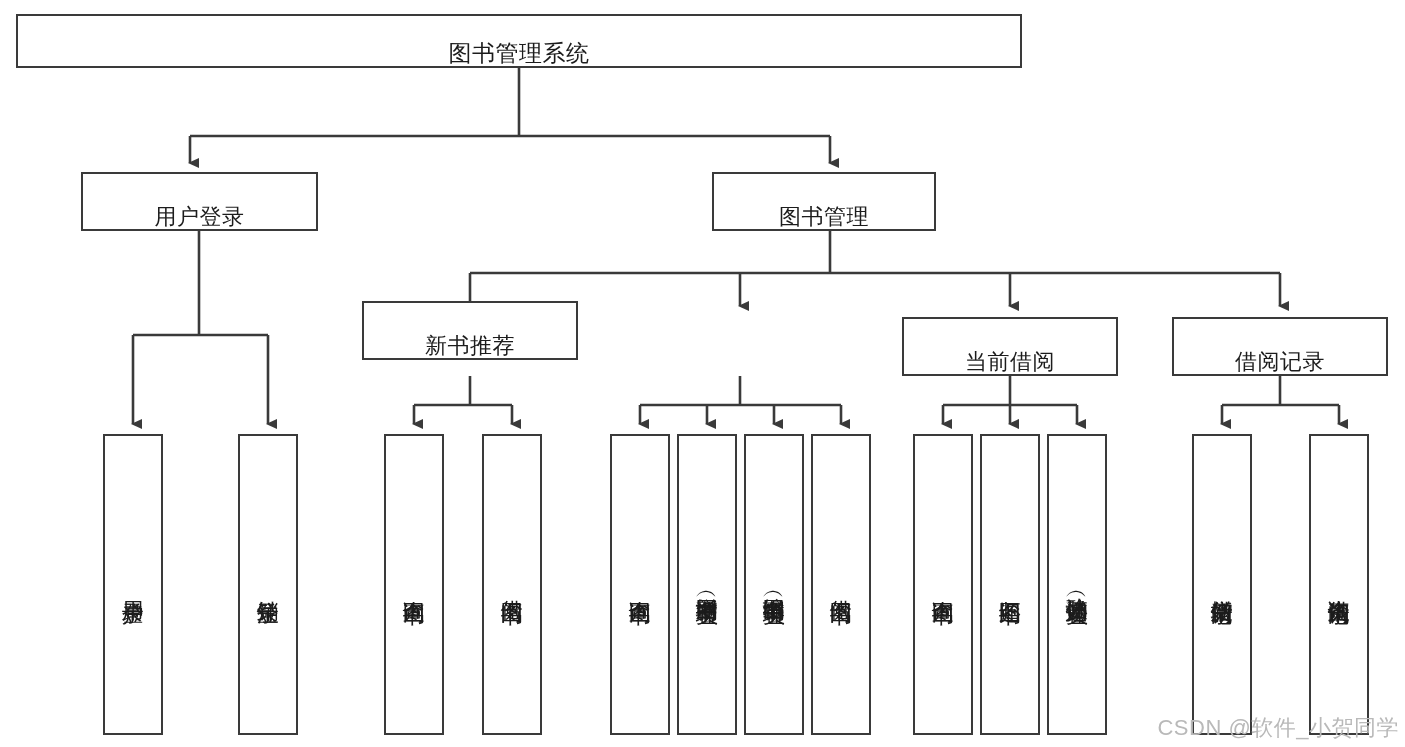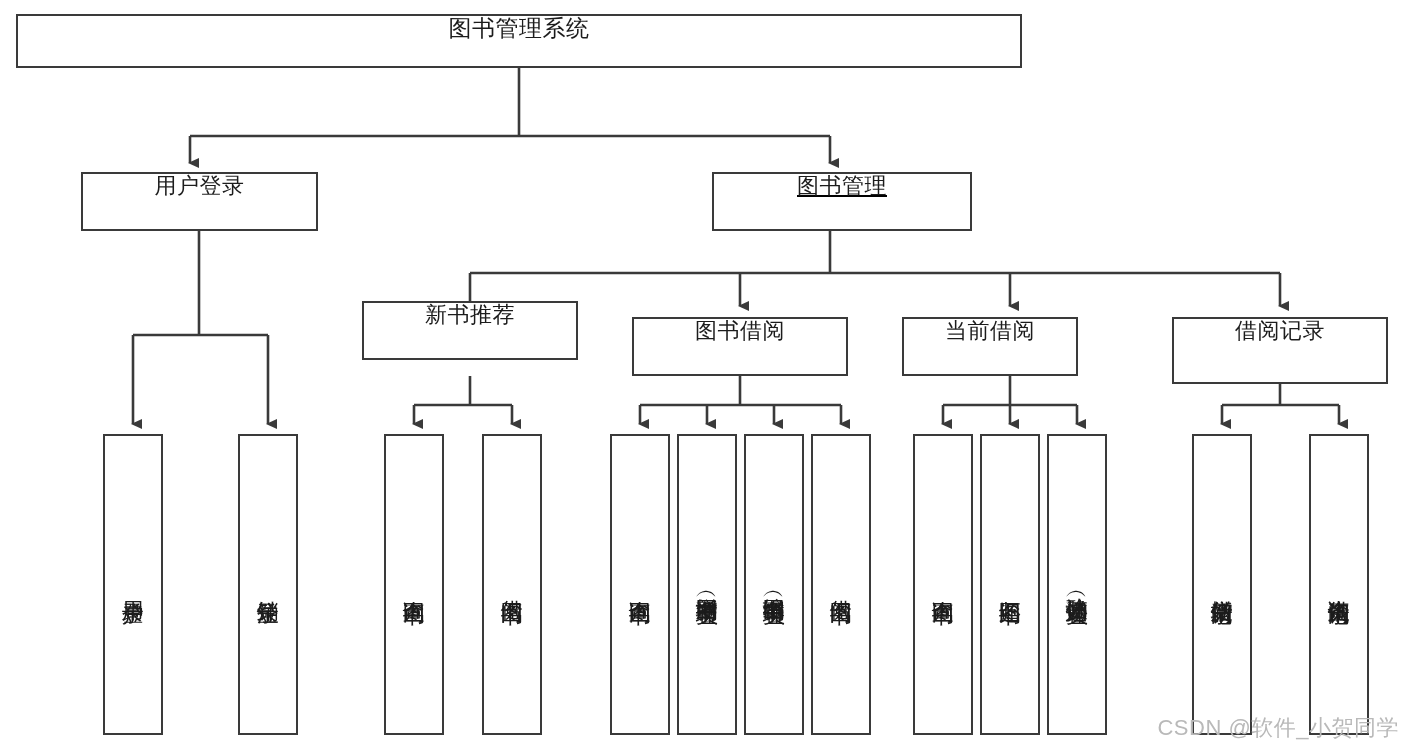--- a/index.html
+++ b/index.html
@@ -24,21 +24,21 @@
     width: 1405px;
     height: 747px;
     pointer-events: none;
   }
   .node {
     position: absolute;
     box-sizing: border-box;
     background: #ffffff;
     border: 2px solid #3a3a3a;
     display: flex;
-    align-items: flex-start;
+    align-items: flex-end;
     justify-content: center;
     overflow: hidden;
   }
   .node-h .label {
     font-size: 22px;
     color: #1c1c1c;
     letter-spacing: 0.5px;
     line-height: 1.1;
     white-space: nowrap;
   }
@@ -124,34 +124,31 @@
     </g>
   </svg>
 
   <div class="node node-h node-root" style="left:16px; top:14px; width:1006px; height:54px;">
     <span class="label">图书管理系统</span>
   </div>
 
   <div class="node node-h" style="left:81px; top:172px; width:237px; height:59px;">
     <span class="label">用户登录</span>
   </div>
-  <div class="node node-h" style="left:712px; top:172px; width:260px; height:59px;text-decoration:underline;">
+  <div class="node node-h" style="left:712px; top:172px; width:224px; height:59px;">
     <span class="label">图书管理</span>
   </div>
 
   <div class="node node-h" style="left:362px; top:301px; width:216px; height:59px;">
     <span class="label">新书推荐</span>
   </div>
-  <div class="node node-h" style="left:632px; top:317px; width:216px; height:59px;">
-    <span class="label">图书借阅</span>
-  </div>
-  <div class="node node-h" style="left:902px; top:317px; width:176px; height:59px;">
+  <div class="node node-h" style="left:902px; top:317px; width:216px; height:59px;">
     <span class="label">当前借阅</span>
   </div>
-  <div class="node node-h" style="left:1172px; top:317px; width:216px; height:67px;">
+  <div class="node node-h" style="left:1172px; top:317px; width:216px; height:59px;">
     <span class="label">借阅记录</span>
   </div>
 
   <div class="node node-v" style="left:103px; top:434px; width:60px; height:301px;">
     <span class="label">用户登录</span>
   </div>
   <div class="node node-v" style="left:238px; top:434px; width:60px; height:301px;">
     <span class="label">注销登录</span>
   </div>
 

